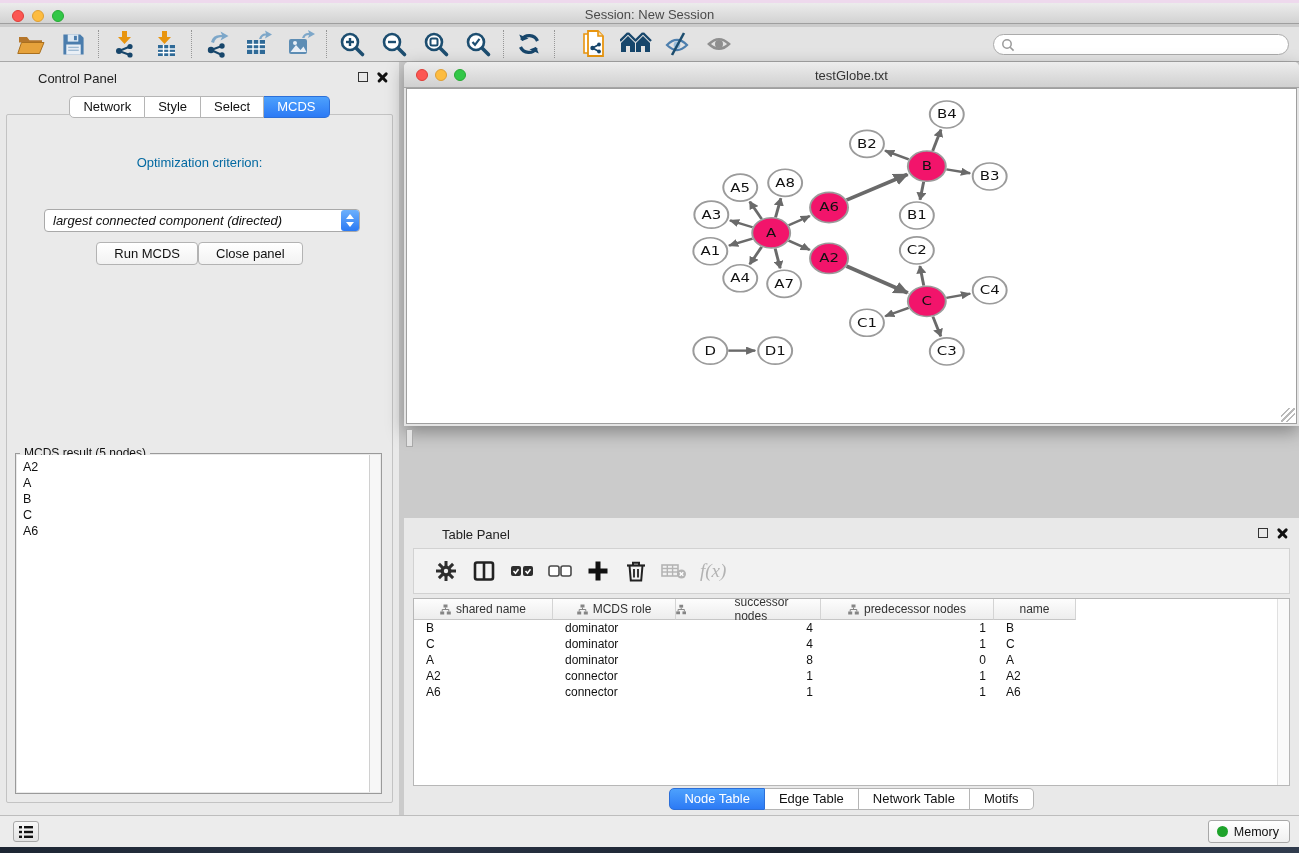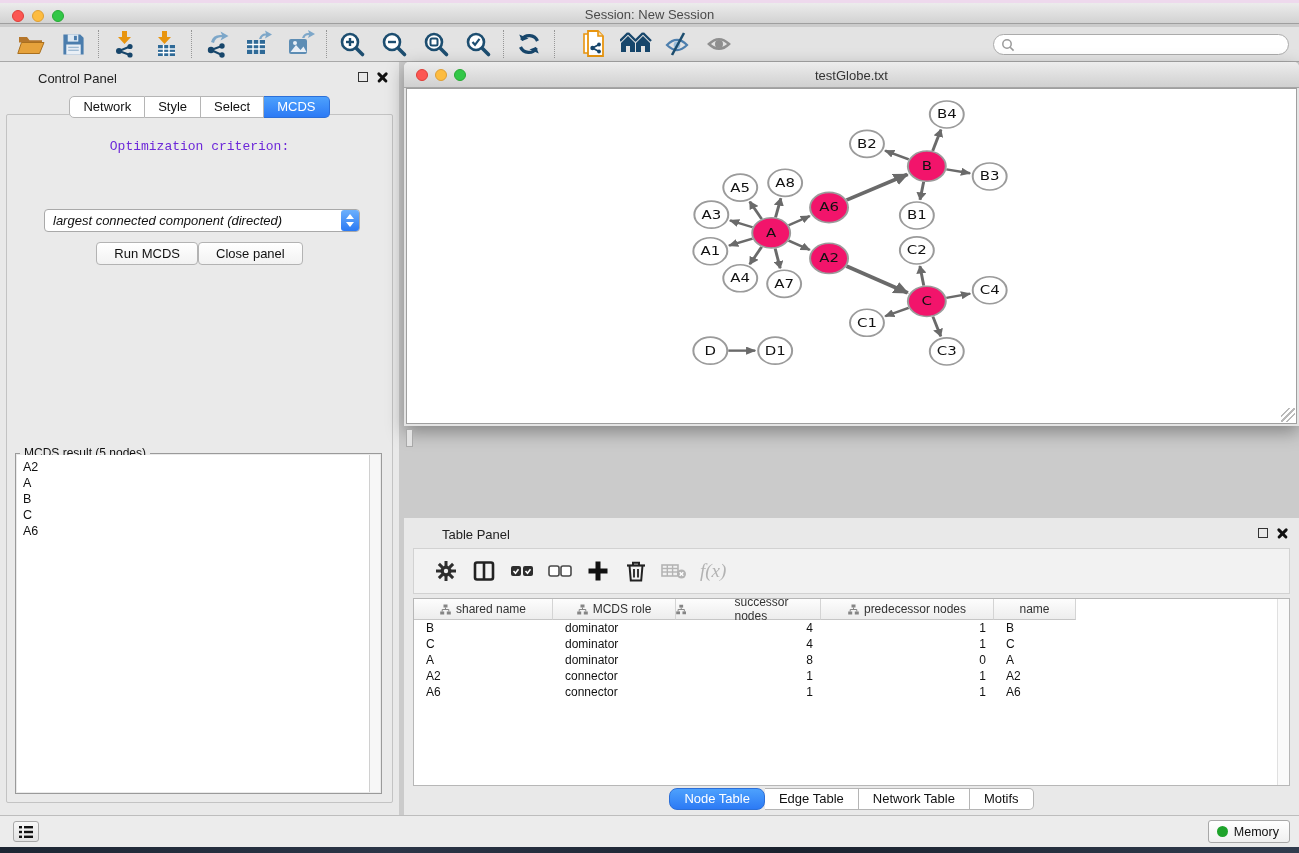--- a/index.html
+++ b/index.html
@@ -44,21 +44,21 @@
 
   .cp-tabs { position:absolute; left:0; right:0; top:34px; display:flex; justify-content:center; z-index:2; }
   .cp-tab { height:22px; line-height:20px; padding:0 13px; font-size:13px; background:#fff;
     border:1px solid #b5b5b5; border-left:none; color:#111; cursor:default; }
   .cp-tab:first-child { border-left:1px solid #b5b5b5; border-radius:5px 0 0 5px; }
   .cp-tab:last-child { border-radius:0 5px 5px 0; }
   .cp-tab.active { background:linear-gradient(#4da1fd,#2c7af5); color:#fff; border-color:#2c6fd8; }
 
   .cp-content { position:absolute; left:6px; right:6px; top:52px; bottom:12px;
     background:#eaeaea; border:1px solid #c3c3c3; border-radius:2px; }
-  .opt-label { margin-top:24px; text-align:center; font-size:13px; color:#6d28d9;font-family:Liberation Mono, monospace; }
+  .opt-label { margin-top:40px; text-align:center; font-size:13px; color:#0369a1; }
   .combo { position:absolute; left:37px; top:94px; width:316px; height:23px; background:#fff;
     border:1px solid #a9a9a9; border-radius:4px; display:flex; align-items:center; }
   .combo .combo-text { flex:1; font-size:13px; color:#111; padding-left:8px; white-space:nowrap; overflow:hidden;font-style:italic; }
   .combo .stepper { width:18px; height:21px; margin-right:0px; border-radius:3px;
     background:linear-gradient(#6cb0fc,#2a79f4); position:relative; }
   .stepper:before { content:""; position:absolute; left:5px; top:4px; border-left:4px solid transparent;
     border-right:4px solid transparent; border-bottom:5px solid #fff; }
   .stepper:after { content:""; position:absolute; left:5px; bottom:4px; border-left:4px solid transparent;
     border-right:4px solid transparent; border-top:5px solid #fff; }
   .cp-buttons { position:absolute; left:0; right:0; top:127px; display:flex; justify-content:center; }
@@ -113,21 +113,21 @@
     font-size:12px; color:#333; }
   .tbody { font-size:12px; color:#111; }
   .tr { display:flex; height:16px; align-items:center; }
   .td { overflow:hidden; white-space:nowrap; }
 
   .tp-tabs { position:absolute; left:0; right:0; bottom:5px; display:flex; justify-content:center; }
   .tp-tab { height:22px; line-height:20px; padding:0 14px; font-size:13px; background:#fff;
     border:1px solid #b5b5b5; border-left:none; color:#111; }
   .tp-tab:first-child { border-left:1px solid #b5b5b5; border-radius:5px 0 0 5px; }
   .tp-tab:last-child { border-radius:0 5px 5px 0; }
-  .tp-tab.active { background:linear-gradient(#4da1fd,#2c7af5); color:#fff; border-color:#2c6fd8;border-radius:8px; }
+  .tp-tab.active { background:linear-gradient(#4da1fd,#2c7af5); color:#fff; border-color:#2c6fd8; }
 
   
   .status-bar { position:absolute; left:0; top:815px; width:1299px; height:32px;
     background:#ececec; border-top:1px solid #bdbdbd; }
   .list-btn { position:absolute; left:13px; top:5px; width:26px; height:21px;
     background:linear-gradient(#f7f7f7,#e2e2e2); border:1px solid #a8a8a8; border-radius:3px;
     display:flex; align-items:center; justify-content:center; }
   .memory-btn { position:absolute; right:9px; top:4px; height:23px;
     background:linear-gradient(#ffffff,#f0f0f0); border:1px solid #a8a8a8; border-radius:3px;
     display:flex; align-items:center; gap:6px; padding:0 10px 0 8px; font-size:12.5px; color:#111; }

